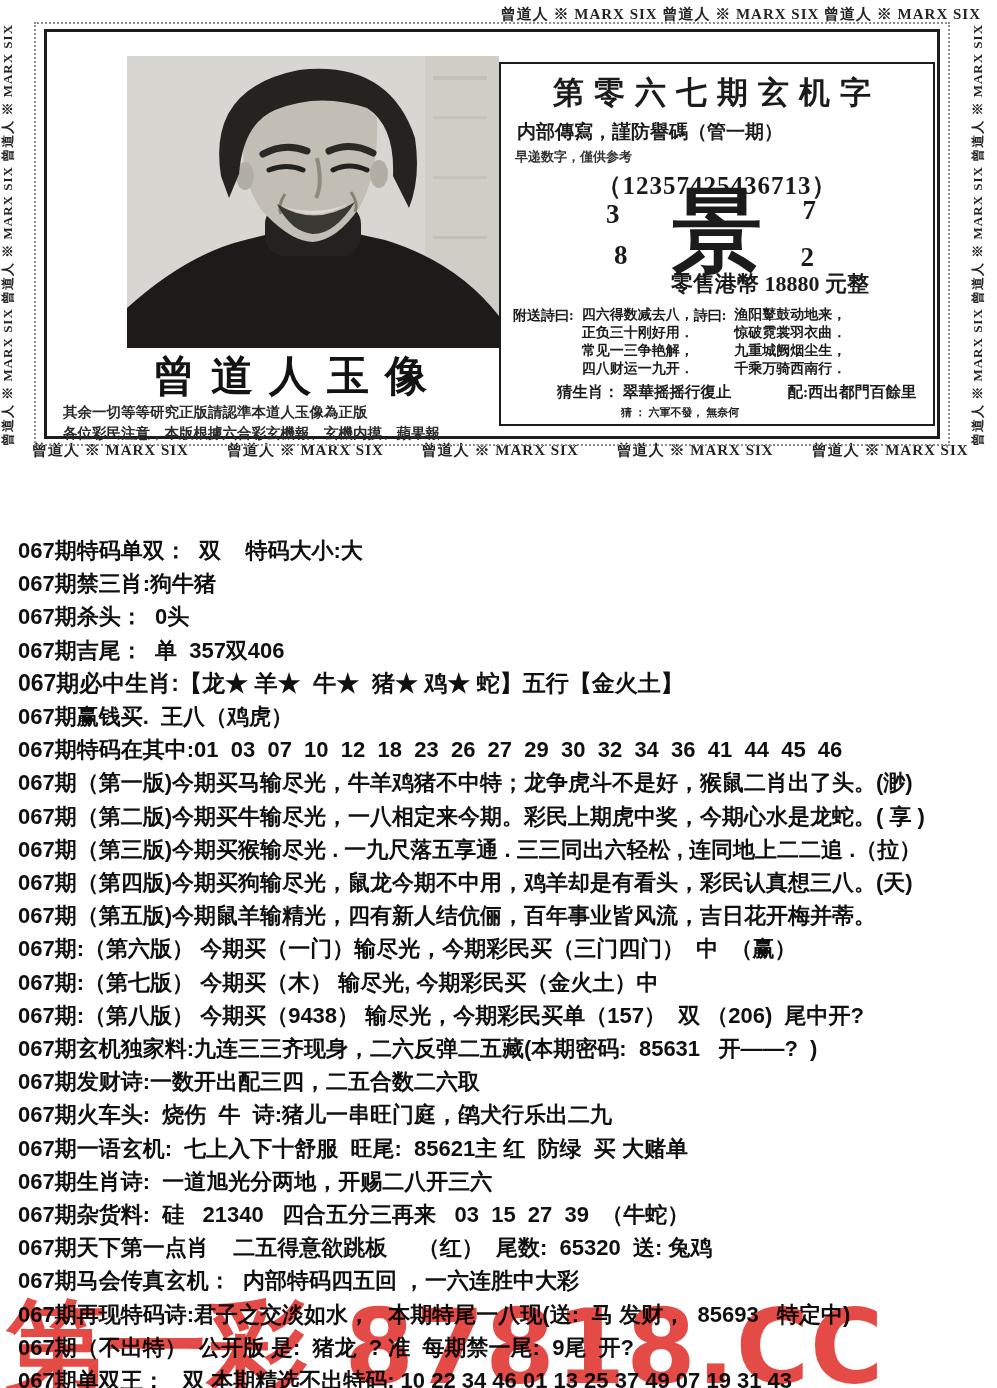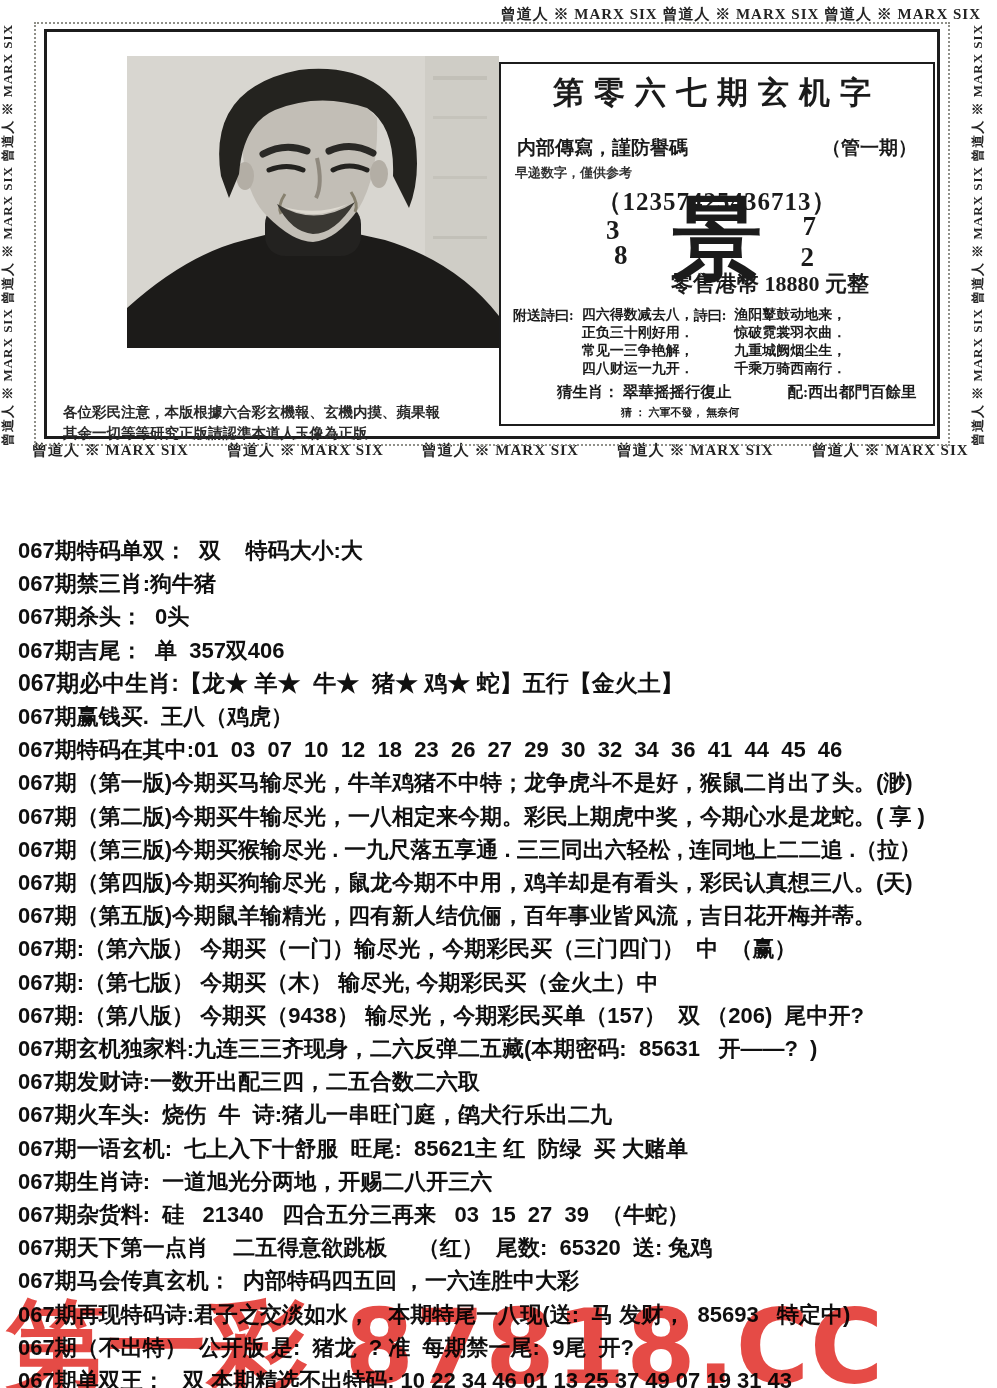--- a/index.html
+++ b/index.html
@@ -22,21 +22,21 @@
   .caption{position:absolute;left:26px;top:316px;width:450px;text-align:center;
            font-family:"Liberation Serif",serif;font-weight:700;font-size:42px;letter-spacing:16px;
            color:#131313;white-space:nowrap;}
   .pnotes{position:absolute;left:16px;top:370px;width:480px;font-family:"Liberation Serif",serif;
           font-weight:700;font-size:14.5px;line-height:21px;color:#2a2a2a;}
   
   .obox{position:absolute;left:452px;top:30px;width:436px;height:364px;border:2.5px solid #1c1c1c;
         box-sizing:border-box;display:flex;flex-direction:column;padding:10px 12px 4px;
         font-family:"Liberation Serif",serif;font-weight:700;color:#1b1b1b;}
   .otitle{text-align:center;font-size:31px;letter-spacing:10px;line-height:37px;white-space:nowrap;}
-  .orow{display:flex;justify-content:space-between;font-size:19px;margin-top:24px;padding:0 4px;}
+  .orow{display:flex;font-size:19px;margin-top:8px;padding:0 4px;}
   .ohint{font-size:13px;margin-top:3px;padding-left:2px;color:#333;}
   .odigits{text-align:center;font-size:25px;letter-spacing:1px;margin-top:3px;}
   .oglyphwrap{position:relative;width:250px;height:94px;align-self:center;margin-top:1px;}
   .oglyph{position:absolute;left:50%;top:50%;transform:translate(-50%,-52%);font-size:90px;
           line-height:90px;font-weight:700;}
   .corner{position:absolute;font-size:27px;}
   .c-tl{left:14px;top:-4px;} .c-tr{right:26px;top:-8px;}
   .c-bl{left:22px;bottom:-6px;} .c-br{right:28px;bottom:-8px;}
   .oprice{margin-top:4px;margin-left:158px;font-size:22px;white-space:nowrap;}
   .opoems{display:flex;margin-top:7px;font-size:14px;line-height:18px;}
@@ -93,23 +93,24 @@
         <path d="M202,95 Q224,85 246,97" stroke="#2a2926" stroke-width="7" fill="none" stroke-linecap="round"></path>
         <path d="M142,114 Q160,107 176,114" stroke="#23221f" stroke-width="5" fill="none" stroke-linecap="round"></path>
         <path d="M206,114 Q222,106 240,114" stroke="#23221f" stroke-width="5" fill="none" stroke-linecap="round"></path>
         <path d="M190,102 Q196,128 189,142" stroke="#8f897e" stroke-width="4" fill="none"></path>
         <path d="M158,138 Q150,150 154,158" stroke="#87816f" stroke-width="3" fill="none"></path>
         <path d="M224,136 Q232,148 228,156" stroke="#87816f" stroke-width="3" fill="none"></path>
         <path d="M150,148 Q188,172 228,146 Q208,178 186,178 Q164,176 150,148 Z" fill="#3a3833"></path>
         <path d="M157,151 Q188,167 221,148 Q190,160 157,151 Z" fill="#ddd9d0"></path>
       </svg>
 
+      <div class="caption">曾道人玉像</div>
       <div class="pnotes">
+        <div>其余一切等等研究正版請認準本道人玉像為正版</div>
         <div>各位彩民注意，本版根據六合彩玄機報、玄機内摸、蘋果報</div>
-        <div>其余一切等等研究正版請認準本道人玉像為正版</div>
       </div>
 
       <div class="obox">
         <div class="otitle">第零六七期玄机字</div>
         <div class="orow">
           <span>内部傳寫，謹防譽碼</span>
           <span>（管一期）</span>
         </div>
         <div class="ohint">早递数字，僅供参考</div>
         <div class="odigits">（12357425436713）</div>

